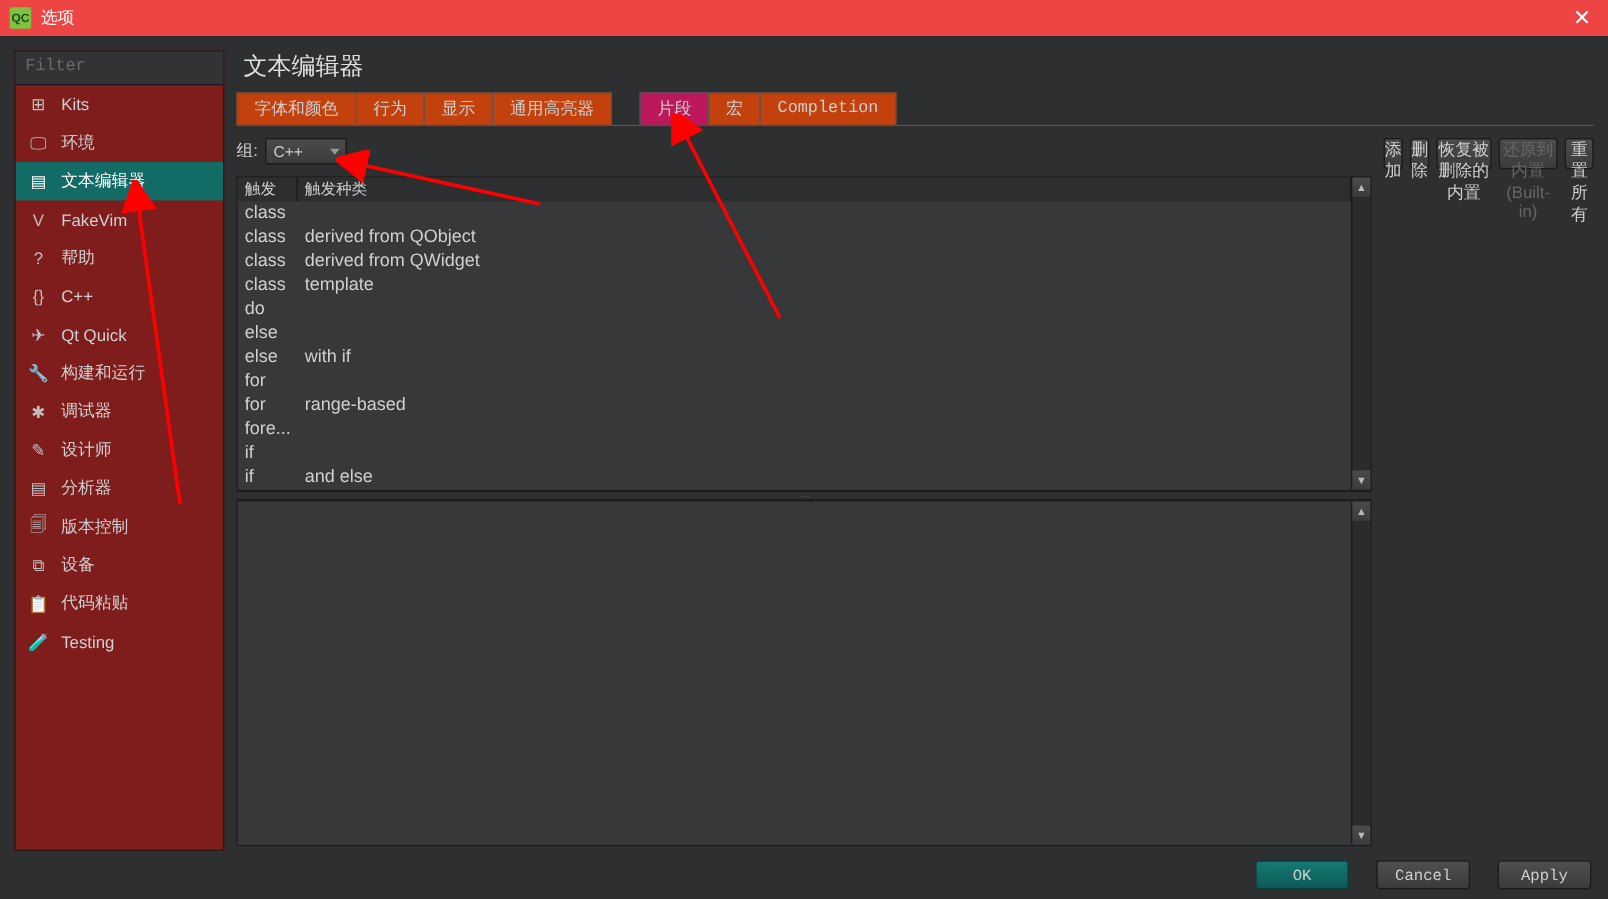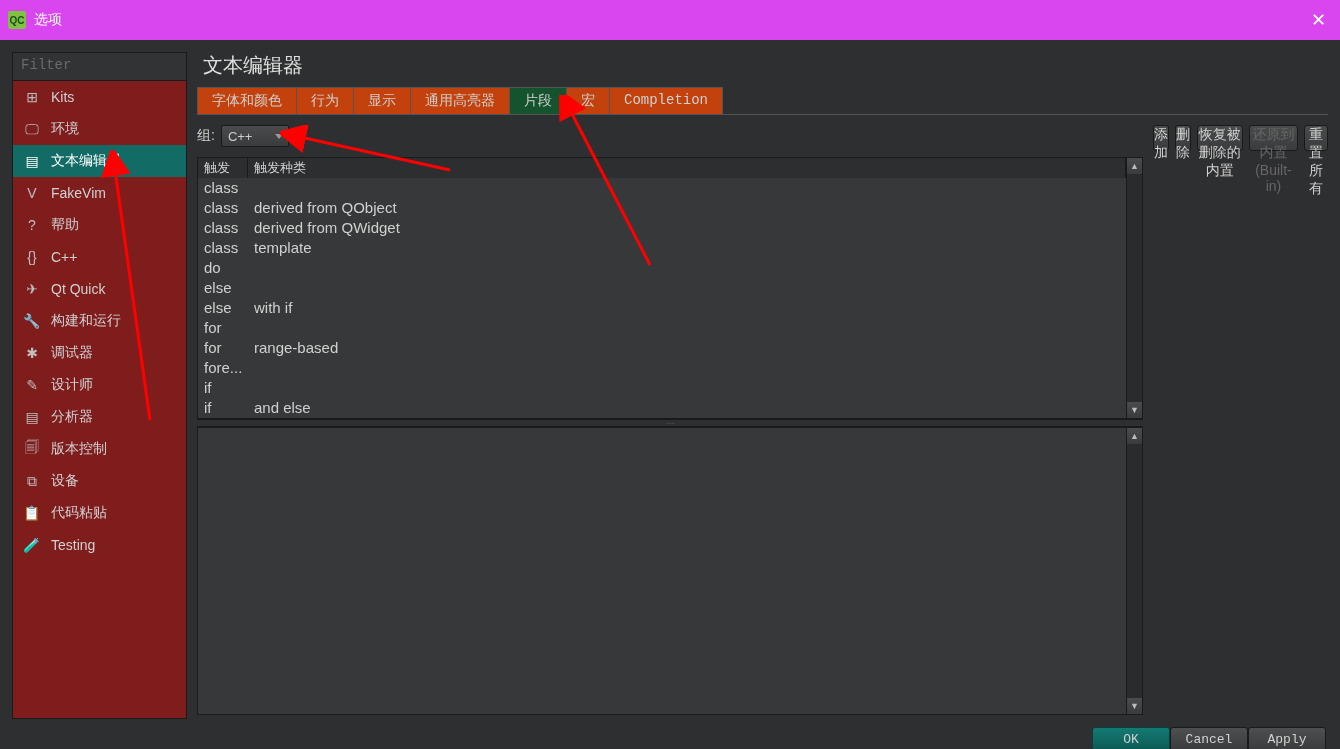--- a/index.html
+++ b/index.html
@@ -6,22 +6,22 @@
 body {
   width: 1340px; height: 749px;
   background: #2e2f30;
   font-family: "Microsoft YaHei", "Segoe UI", sans-serif;
   font-size: 14px;
   color: #d0d0d0;
   overflow: hidden;
   position: relative;
 }
 .titlebar {
-  height: 40px;
-  background: #d946ef;
+  height: 30px;
+  background: #ef4444;
   display: flex; align-items: center;
   padding: 0 8px;
   color: #fff;
 }
 .titlebar .logo {
   width: 18px; height: 18px;
   background: #7fc241;
   border-radius: 2px;
   display: flex; align-items: center; justify-content: center;
   font-size: 10px; font-weight: bold;
@@ -81,21 +81,22 @@
   background: #c2410c;
   border: 1px solid #555;
   border-bottom: none;
   margin-right: -1px;
   cursor: pointer;
   font-size: 14px;
   color: #d0d0d0;
   font-family: "SimSun","Courier New",monospace;
 }
 .tab.active {
-  background: #14532d;
+  background: #be185d;
+  margin-left: 24px;
 }
 .tab-body {
   flex: 1;
   display: flex;
   gap: 10px;
   padding-top: 10px;
 }
 .left-col { flex: 1; display: flex; flex-direction: column; }
 .group-row {
   display: flex; align-items: center; gap: 6px;
@@ -195,21 +196,21 @@
 .btn-action:disabled {
   color: #666;
   cursor: default;
 }
 .footer {
   height: 40px;
   display: flex;
   align-items: center;
   justify-content: flex-end;
   padding: 0 14px;
-  gap: 0;
+  gap: 23px;
 }
 .footer button {
   width: 78px; height: 24px;
   background: linear-gradient(#4e4f50,#3a3b3c);
   border: 1px solid #1a1a1a;
   border-radius: 3px;
   color: #d0d0d0;
   font-family: "Courier New", monospace;
   font-size: 13px;
   cursor: pointer;

